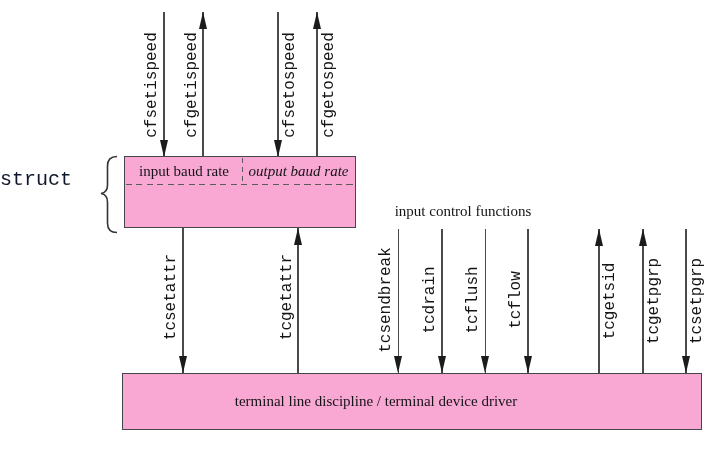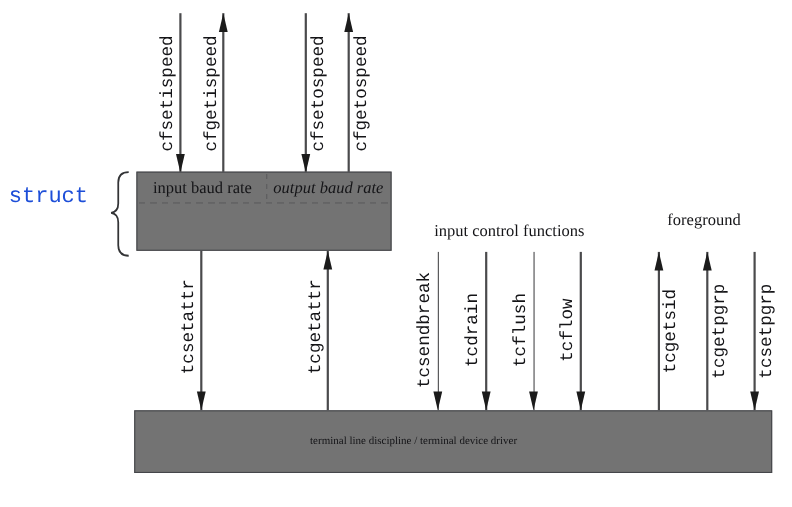--- a/index.html
+++ b/index.html
@@ -22,21 +22,21 @@
   }
   
   .vlabel {
     position:absolute; width:200px; height:200px;
     display:flex; align-items:center; justify-content:center;
     transform:rotate(-90deg);
     font-family:"Liberation Mono", monospace; font-size:16px;
     color:#141417; white-space:nowrap; pointer-events:none;
   }
   
-  .box { position:absolute; border:1.5px solid #45464a; background:#737373; box-sizing:border-box; }
+  .box { position:absolute; border:1.5px solid #45464a; background:#f9a8d4; box-sizing:border-box; }
   .termios-box { left:124px; top:156px; width:232px; height:72px; }
   .bottom-box  { left:122px; top:373px; width:580px; height:57px; }
   .dash-h {
     position:absolute; left:1px; right:1px; top:26.5px; height:1.5px;
     background:repeating-linear-gradient(90deg, #5a5a5c 0 6px, transparent 6px 10.5px);
   }
   .dash-v {
     position:absolute; left:116.5px; top:1px; width:1.5px; height:26px;
     background:repeating-linear-gradient(180deg, #5a5a5c 0 5px, transparent 5px 9px);
   }
@@ -47,23 +47,23 @@
   }
   .cell-label.input  { left:0;     width:118px; }
   .cell-label.output { left:117px; width:113px;font-style:italic; }
   
   .caption {
     position:absolute; transform:translate(-50%,-50%);
     font-size:15px; white-space:nowrap; text-align:center; line-height:19px;
   }
   
   .struct-label {
-    position:absolute; left:0; top:170px; width:88px; text-align:center;
+    position:absolute; left:0; top:170px; width:88px; text-align:left;
     font-family:"Liberation Mono", monospace; font-size:20px; line-height:19.5px;
-    color:#1d4ed8; white-space:nowrap;
+    color:#0f172a; white-space:nowrap;
   }
   .brace { position:absolute; left:96px; top:152px; }
 </style>
 </head>
 <body>
 
 <div class="canvas">
 
   <div class="vline" style="left:163.25px; top:12px; height:145px"></div>
   <div class="head down" style="left:159.5px; top:140px"></div>
@@ -115,31 +115,30 @@
 
   <div class="vline" style="left:484.75px; top:229px; height:144px"></div>
   <div class="head down" style="left:481px; top:356px"></div>
   <div class="vlabel" style="left:373px; top:200px">tcflush</div>
 
   <div class="vline" style="left:527.25px; top:229px; height:144px"></div>
   <div class="head down" style="left:523.5px; top:356px"></div>
   <div class="vlabel" style="left:416px; top:200px">tcflow</div>
 
   <div class="caption" style="left:640px; top:201px">
-    <div>foreground</div>
   </div>
 
   <div class="vline" style="left:598.25px; top:229px; height:144px"></div>
   <div class="head up" style="left:594.5px; top:229px"></div>
   <div class="vlabel" style="left:510px; top:201px">tcgetsid</div>
 
   <div class="vline" style="left:642.25px; top:229px; height:144px"></div>
   <div class="head up" style="left:638.5px; top:229px"></div>
   <div class="vlabel" style="left:554px; top:201px">tcgetpgrp</div>
 
   <div class="vline" style="left:685.25px; top:229px; height:144px"></div>
   <div class="head down" style="left:681.5px; top:356px"></div>
   <div class="vlabel" style="left:597px; top:201px">tcsetpgrp</div>
 
   <div class="box bottom-box"></div>
-  <div class="caption" style="left:376px; top:401px; font-size:10px">terminal line discipline / terminal device driver</div>
+  <div class="caption" style="left:376px; top:401px; font-size:15px">terminal line discipline / terminal device driver</div>
 
 </div>
 
 </body></html>

